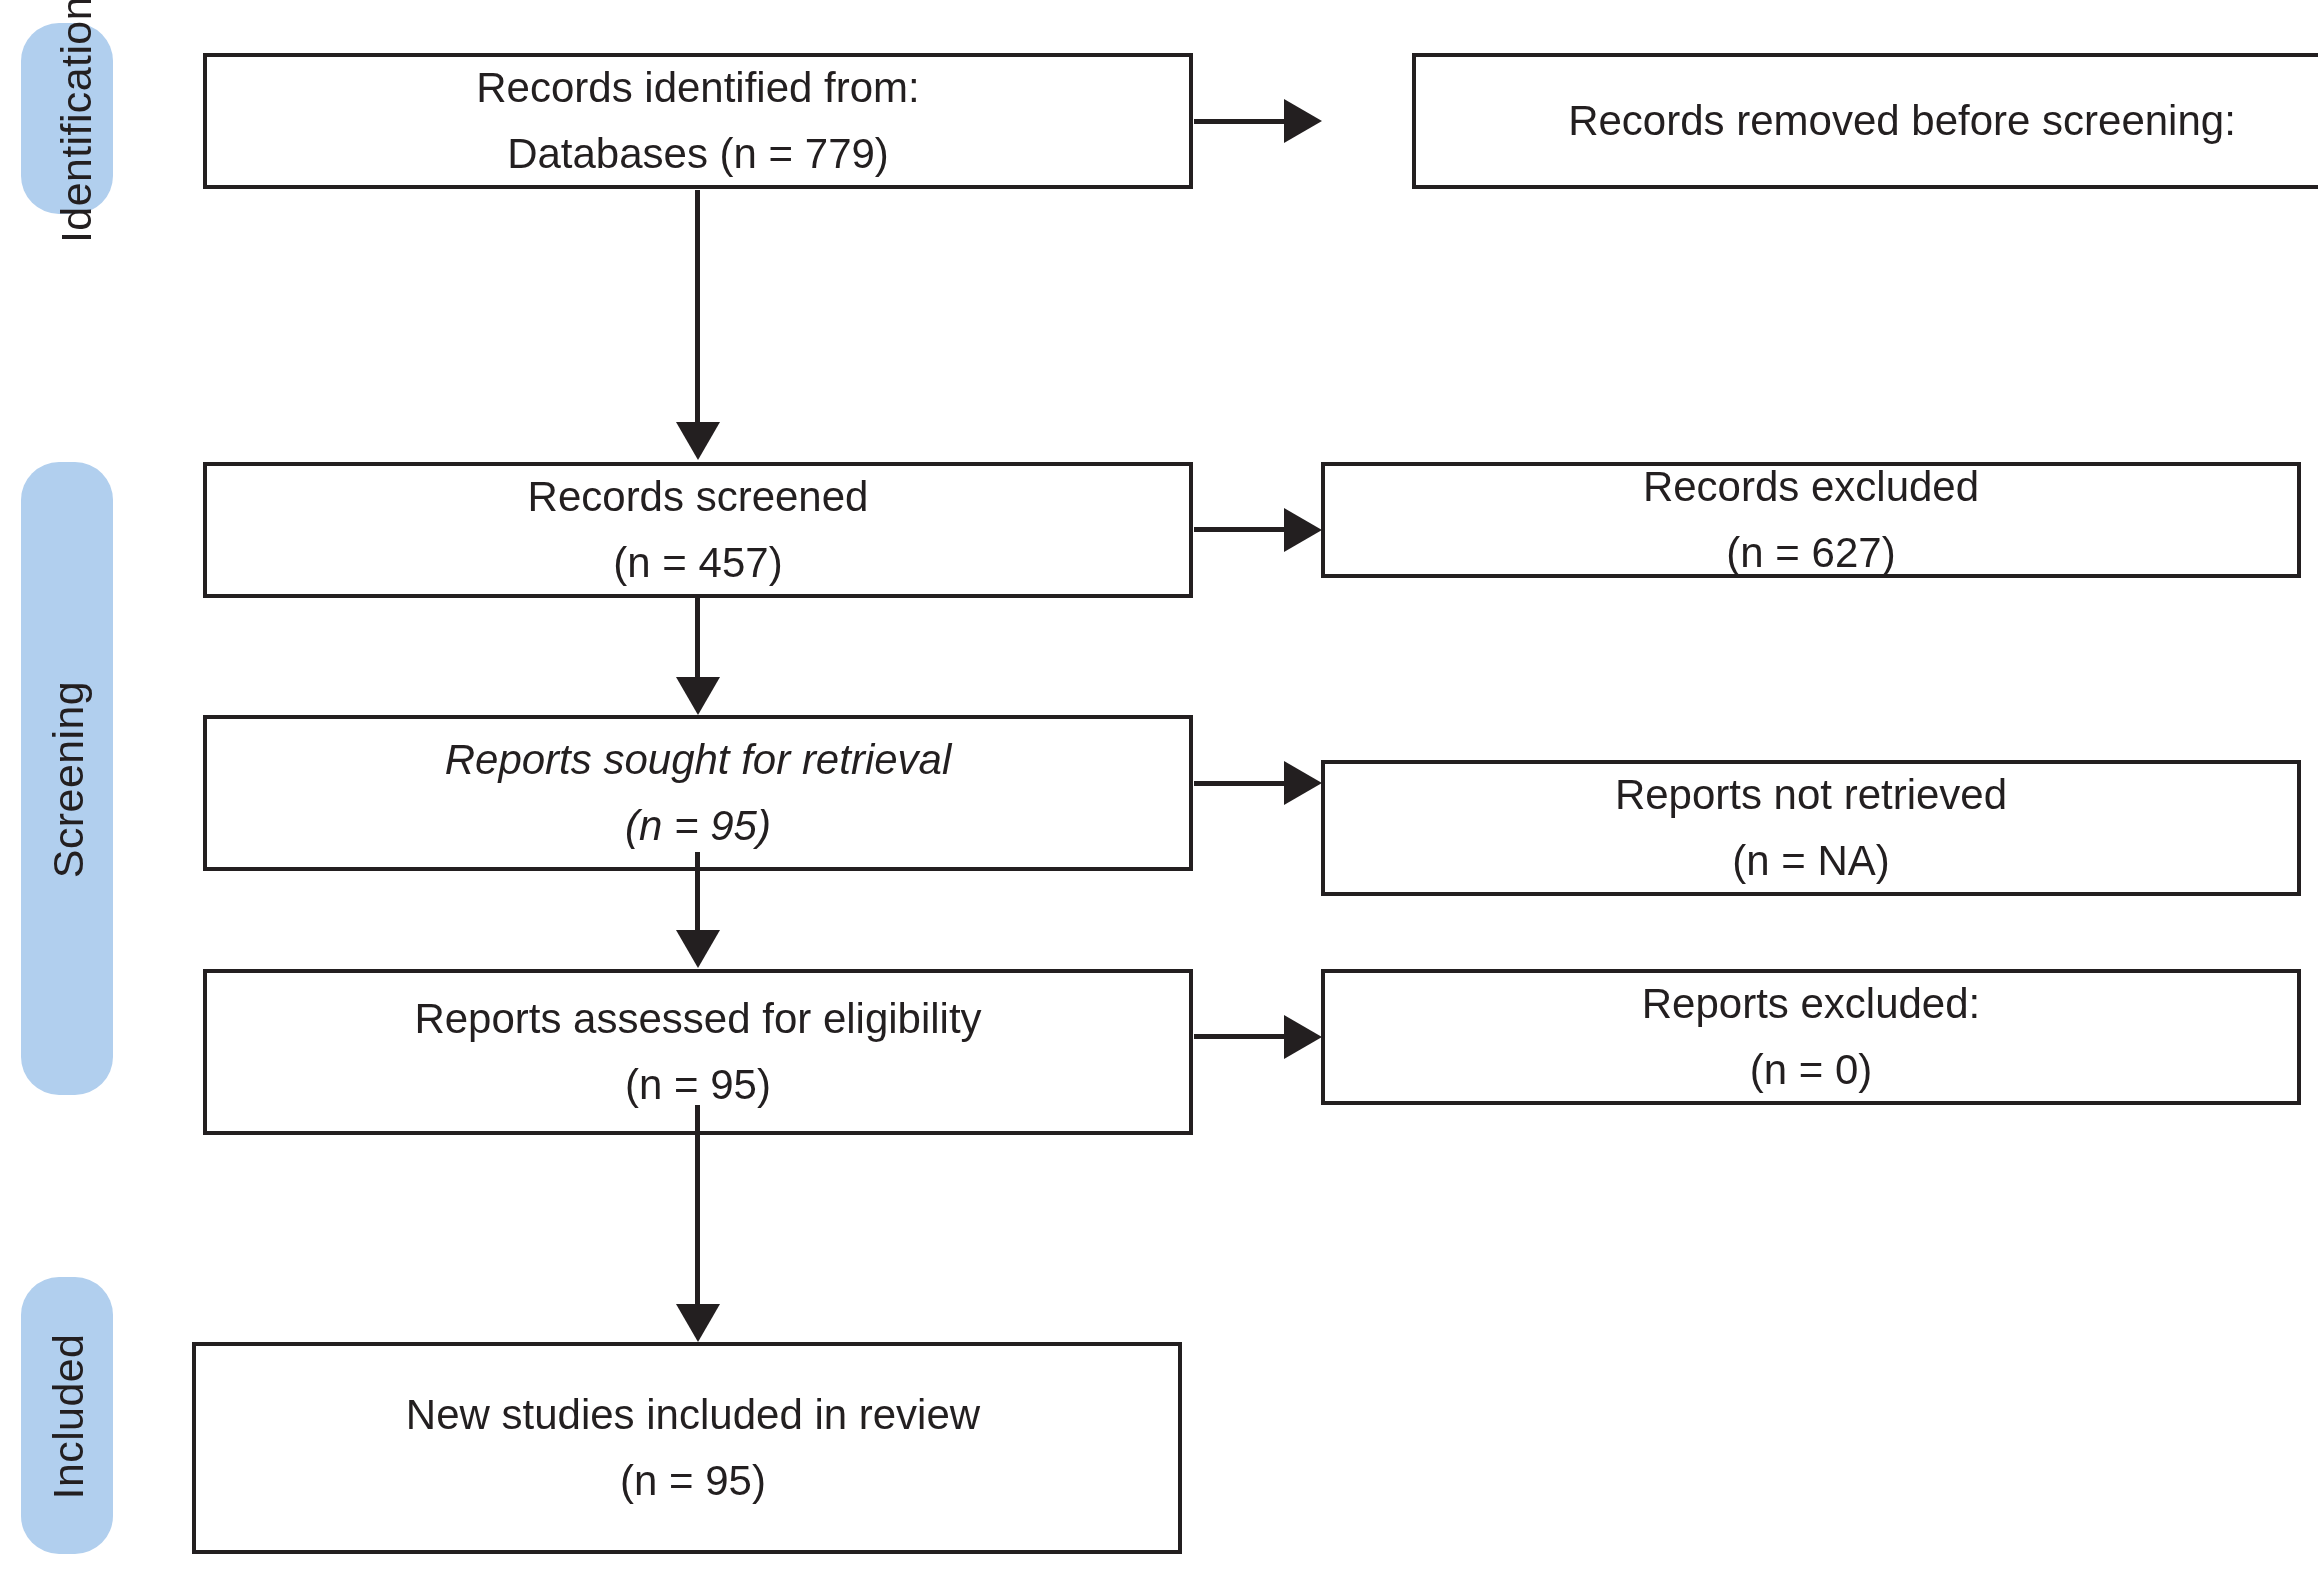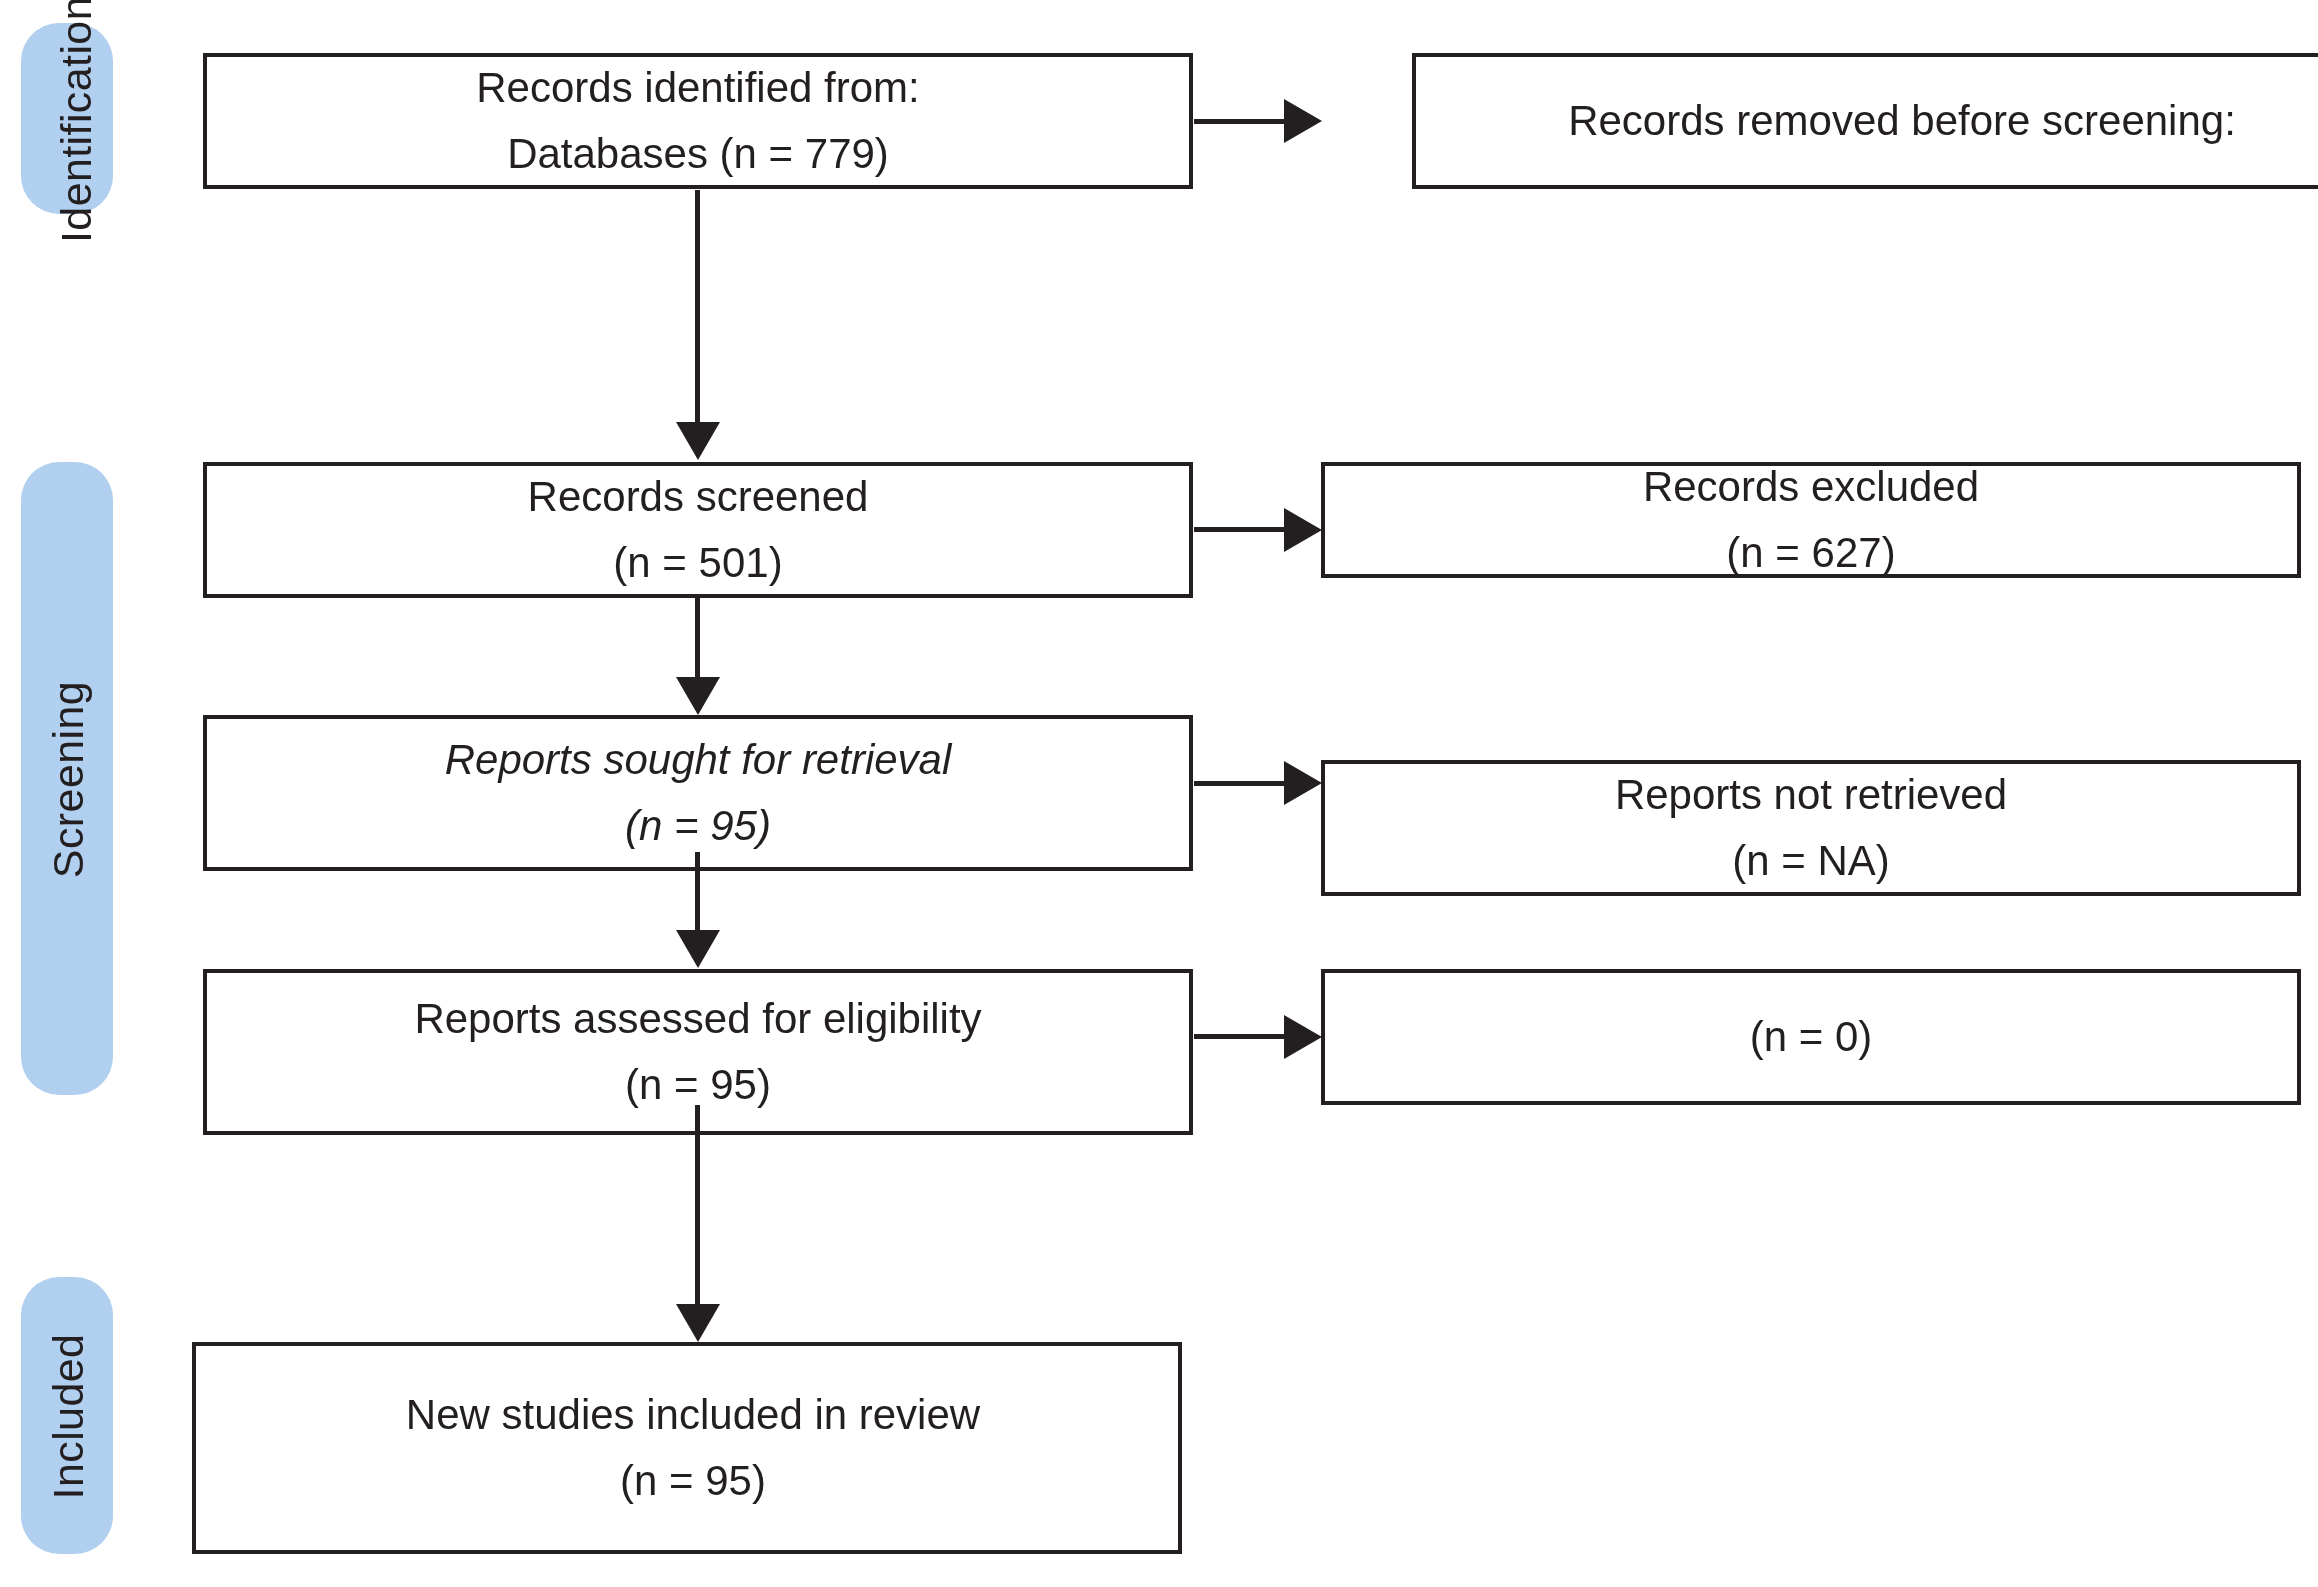--- a/index.html
+++ b/index.html
@@ -112,21 +112,21 @@
   </div>
 
   <div class="conn-h" style="left:1194px; top:119px; width:94px;"></div>
   <div class="arrow-right" style="left:1284px; top:99px;"></div>
 
   <div class="conn-v" style="left:695px; top:190px; height:234px;"></div>
   <div class="arrow-down" style="left:676px; top:422px;"></div>
 
   <div class="flow-box" style="left:203px; top:462px; width:990px; height:136px;">
     <div class="line">Records screened</div>
-    <div class="line">(n = 501)</div>
+    <div class="line">(n = 457)</div>
   </div>
 
   <div class="flow-box" style="left:1321px; top:462px; width:980px; height:116px;">
     <div class="line">Records excluded</div>
     <div class="line">(n = 627)</div>
   </div>
 
   <div class="conn-h" style="left:1194px; top:527px; width:94px;"></div>
   <div class="arrow-right" style="left:1284px; top:508px;"></div>
 
@@ -148,20 +148,21 @@
 
   <div class="conn-v" style="left:695px; top:852px; height:82px;"></div>
   <div class="arrow-down" style="left:676px; top:930px;"></div>
 
   <div class="flow-box" style="left:203px; top:969px; width:990px; height:166px;">
     <div class="line">Reports assessed for eligibility</div>
     <div class="line">(n = 95)</div>
   </div>
 
   <div class="flow-box" style="left:1321px; top:969px; width:980px; height:136px;">
+    <div class="line">Reports excluded:</div>
     <div class="line">(n = 0)</div>
   </div>
 
   <div class="conn-h" style="left:1194px; top:1034px; width:94px;"></div>
   <div class="arrow-right" style="left:1284px; top:1015px;"></div>
 
   <div class="conn-v" style="left:695px; top:1105px; height:201px;"></div>
   <div class="arrow-down" style="left:676px; top:1304px;"></div>
 
   <div class="flow-box" style="left:192px; top:1342px; width:990px; height:212px;padding-left:12px;">

